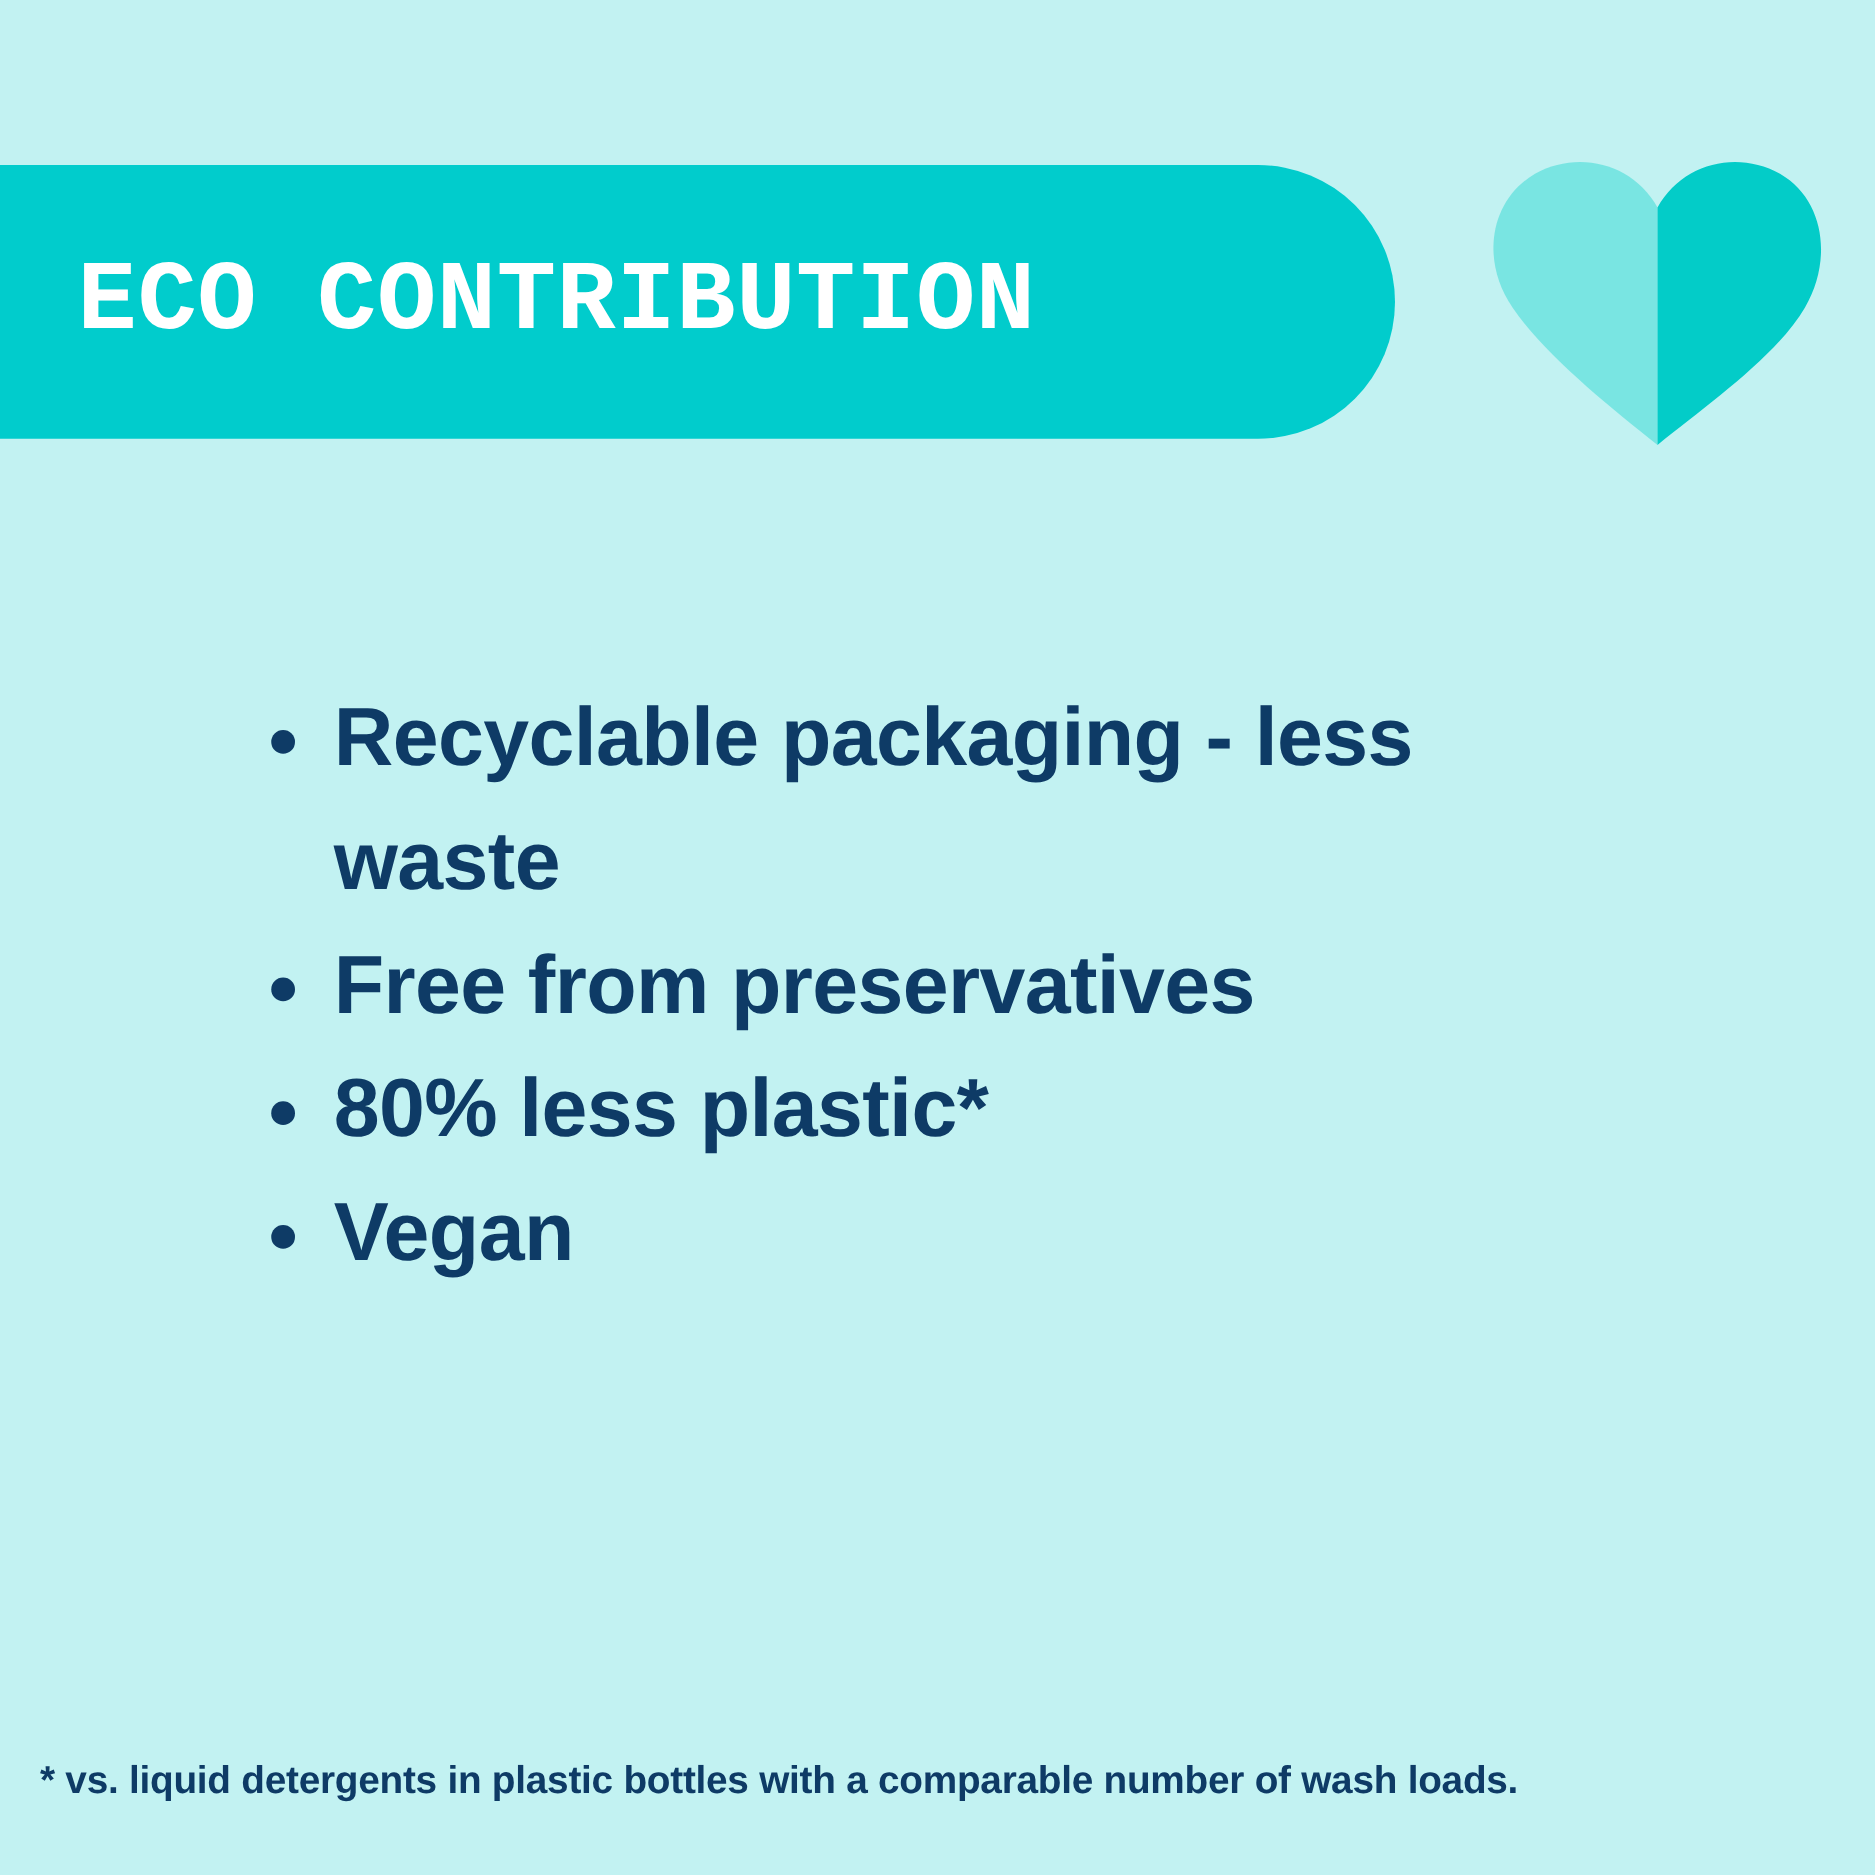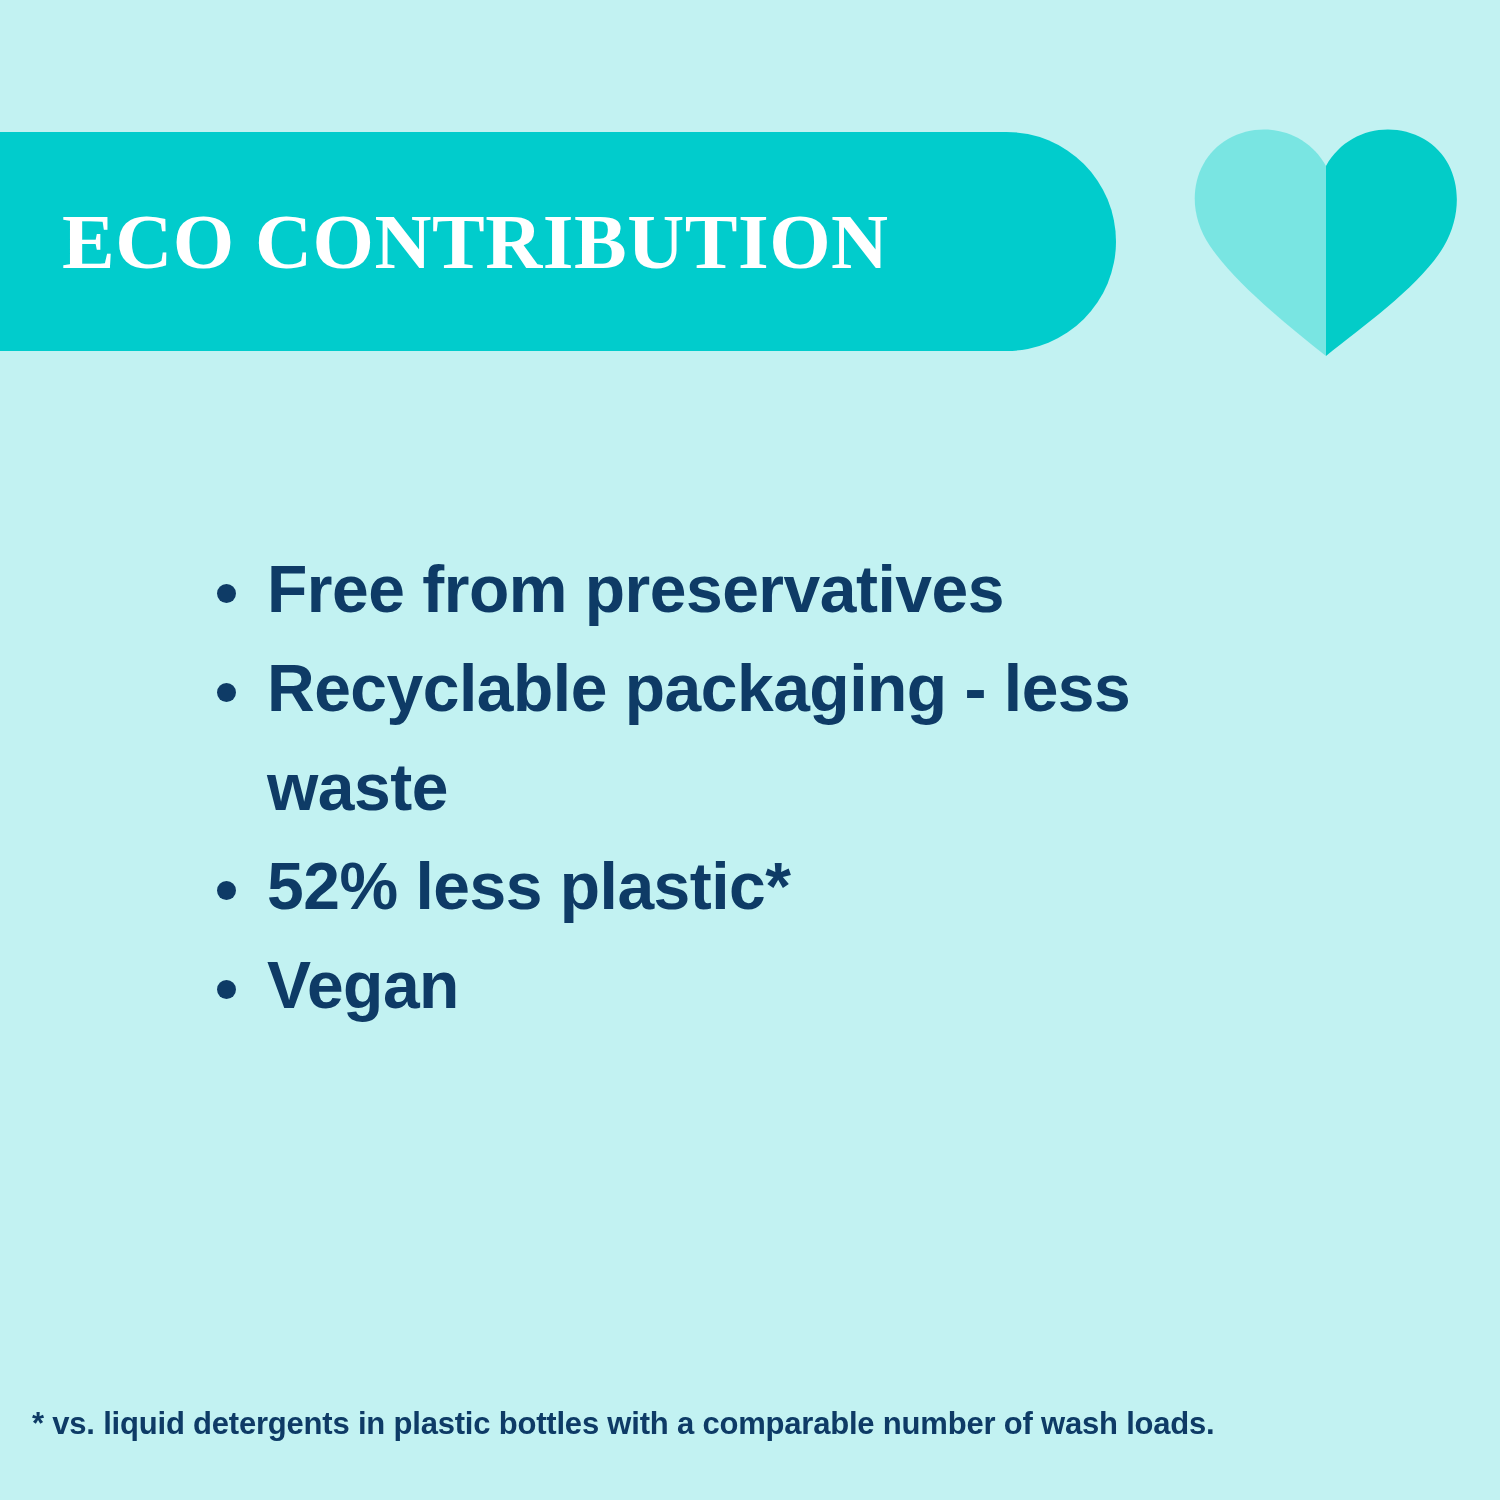--- a/index.html
+++ b/index.html
@@ -35,21 +35,21 @@
   }
 
   .header-title {
     margin-left: 102px;
     color: #ffffff;
     font-size: 79px;
     font-weight: bold;
     letter-spacing: 0.5px;
     line-height: 1;
     white-space: nowrap;
-    font-family: Liberation Serif, serif;
+    font-family: Liberation Mono, monospace;
   }
 
   
   .heart-logo {
     position: absolute;
     left: 1190px;
     top: 128px;
     width: 272px;
     height: 228px;
   }
@@ -118,21 +118,21 @@
   <div class="heart-logo">
     <svg viewBox="0 0 272 228" xmlns="http://www.w3.org/2000/svg" aria-hidden="true">
 
       <path d="M136 228 C 96 196 46 156 20 118 C -6 80 2 32 38 11 C 72 -8 116 2 136 38 Z" fill="#79e5e2"></path>
 
       <path d="M136 228 C 176 196 232 156 254 118 C 276 80 270 32 234 11 C 200 -8 156 2 136 38 Z" fill="#03ccc8"></path>
     </svg>
   </div>
 
   <ul class="benefits-list">
+    <li class="benefit-item">Recyclable packaging - less waste</li>
     <li class="benefit-item">Free from preservatives</li>
-    <li class="benefit-item">Recyclable packaging - less waste</li>
-    <li class="benefit-item">52% less plastic*</li>
+    <li class="benefit-item">80% less plastic*</li>
     <li class="benefit-item">Vegan</li>
   </ul>
 
   <div class="footnote">* vs. liquid detergents in plastic bottles with a comparable number of wash loads.</div>
 
 </div>
 
 </body></html>

